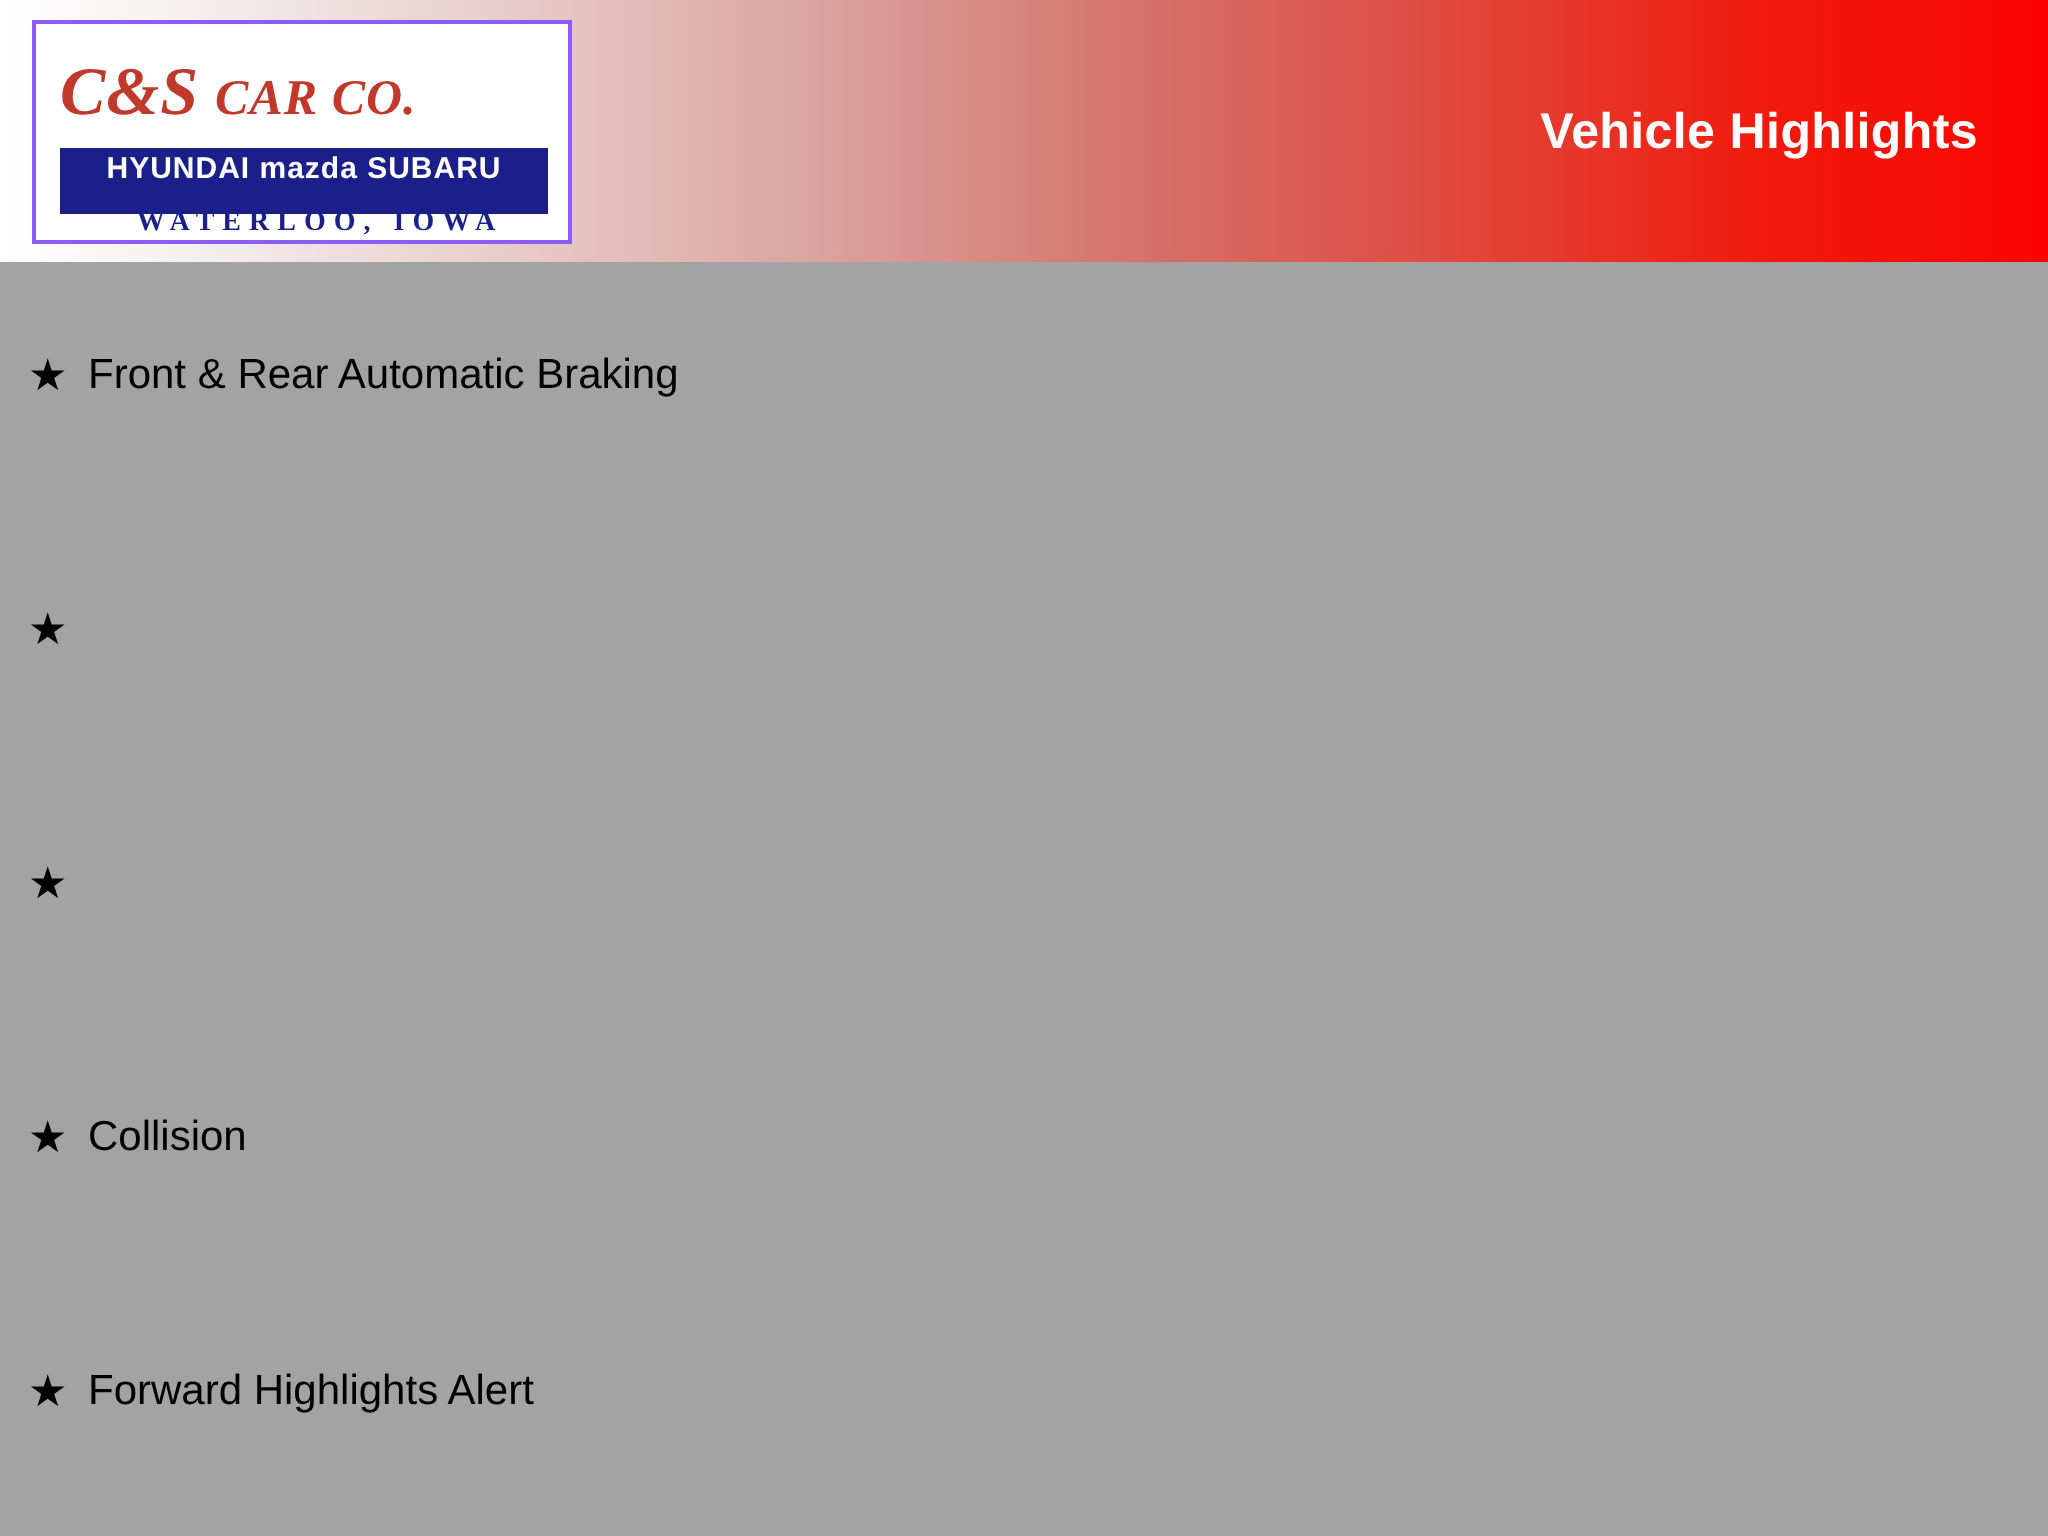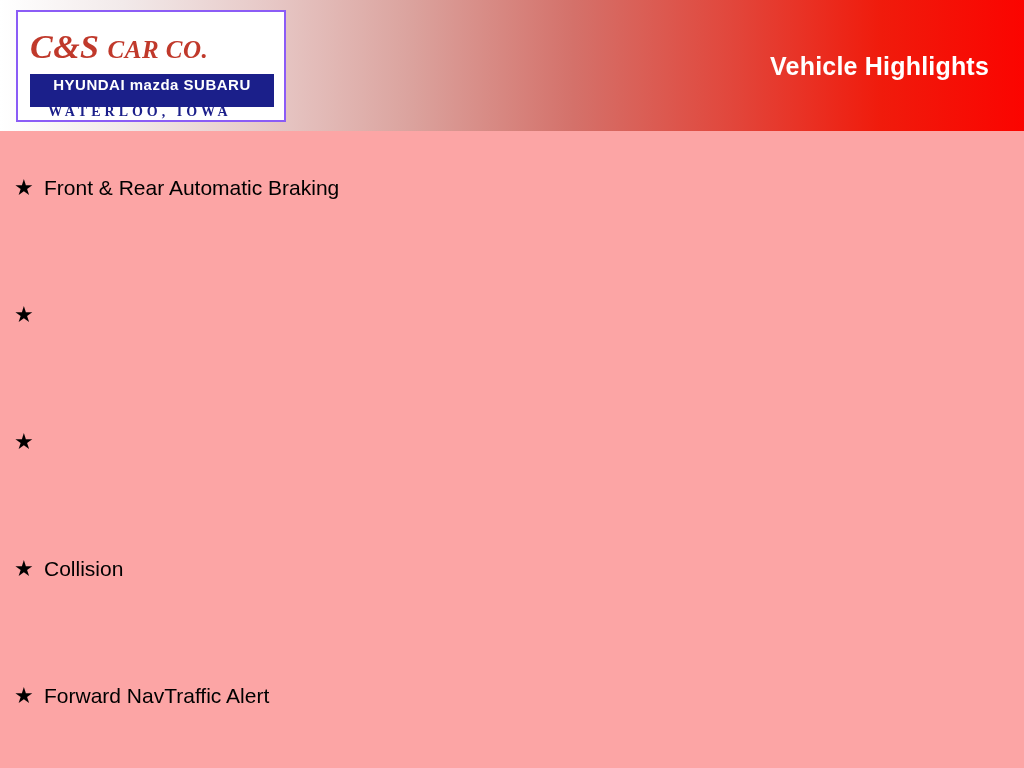--- a/index.html
+++ b/index.html
@@ -11,21 +11,21 @@
     height: 768px;
     background: #ffffff;
     font-family: "Liberation Sans", sans-serif;
     overflow: hidden;
   }
 
   .slide {
     position: relative;
     width: 1024px;
     height: 768px;
-    background: #fca5a5;
+    background: #a3a3a3;
   }
 
   
   .header {
     position: absolute;
     left: 0;
     top: 0;
     width: 1024px;
     height: 131px;
     background: linear-gradient(to right,
@@ -97,21 +97,21 @@
   .logo-rule {
     position: absolute;
     left: 12px;
     top: 86px;
     width: 244px;
     height: 2px;
     background: #1b1f8a;
   }
   .logo-line3 {
     position: absolute;
-    left: 0;
+    left: 20px;
     top: 92px;
     width: 244px;
     text-align: center;
     font-family: "Liberation Serif", serif;
     font-weight: bold;
     color: #1b1f8a;
     font-size: 14px;
     letter-spacing: 4px;
     white-space: nowrap;
   }
@@ -180,17 +180,17 @@
       <span class="bullet-star">★</span>
     </div>
 
     <div class="bullet-row">
       <span class="bullet-star">★</span>
       <span class="bullet-text">Collision</span>
     </div>
 
     <div class="bullet-row">
       <span class="bullet-star">★</span>
-      <span class="bullet-text">Forward NavTraffic Alert</span>
+      <span class="bullet-text">Forward Highlights Alert</span>
     </div>
 
   </div>
 </div>
 
 </body></html>

